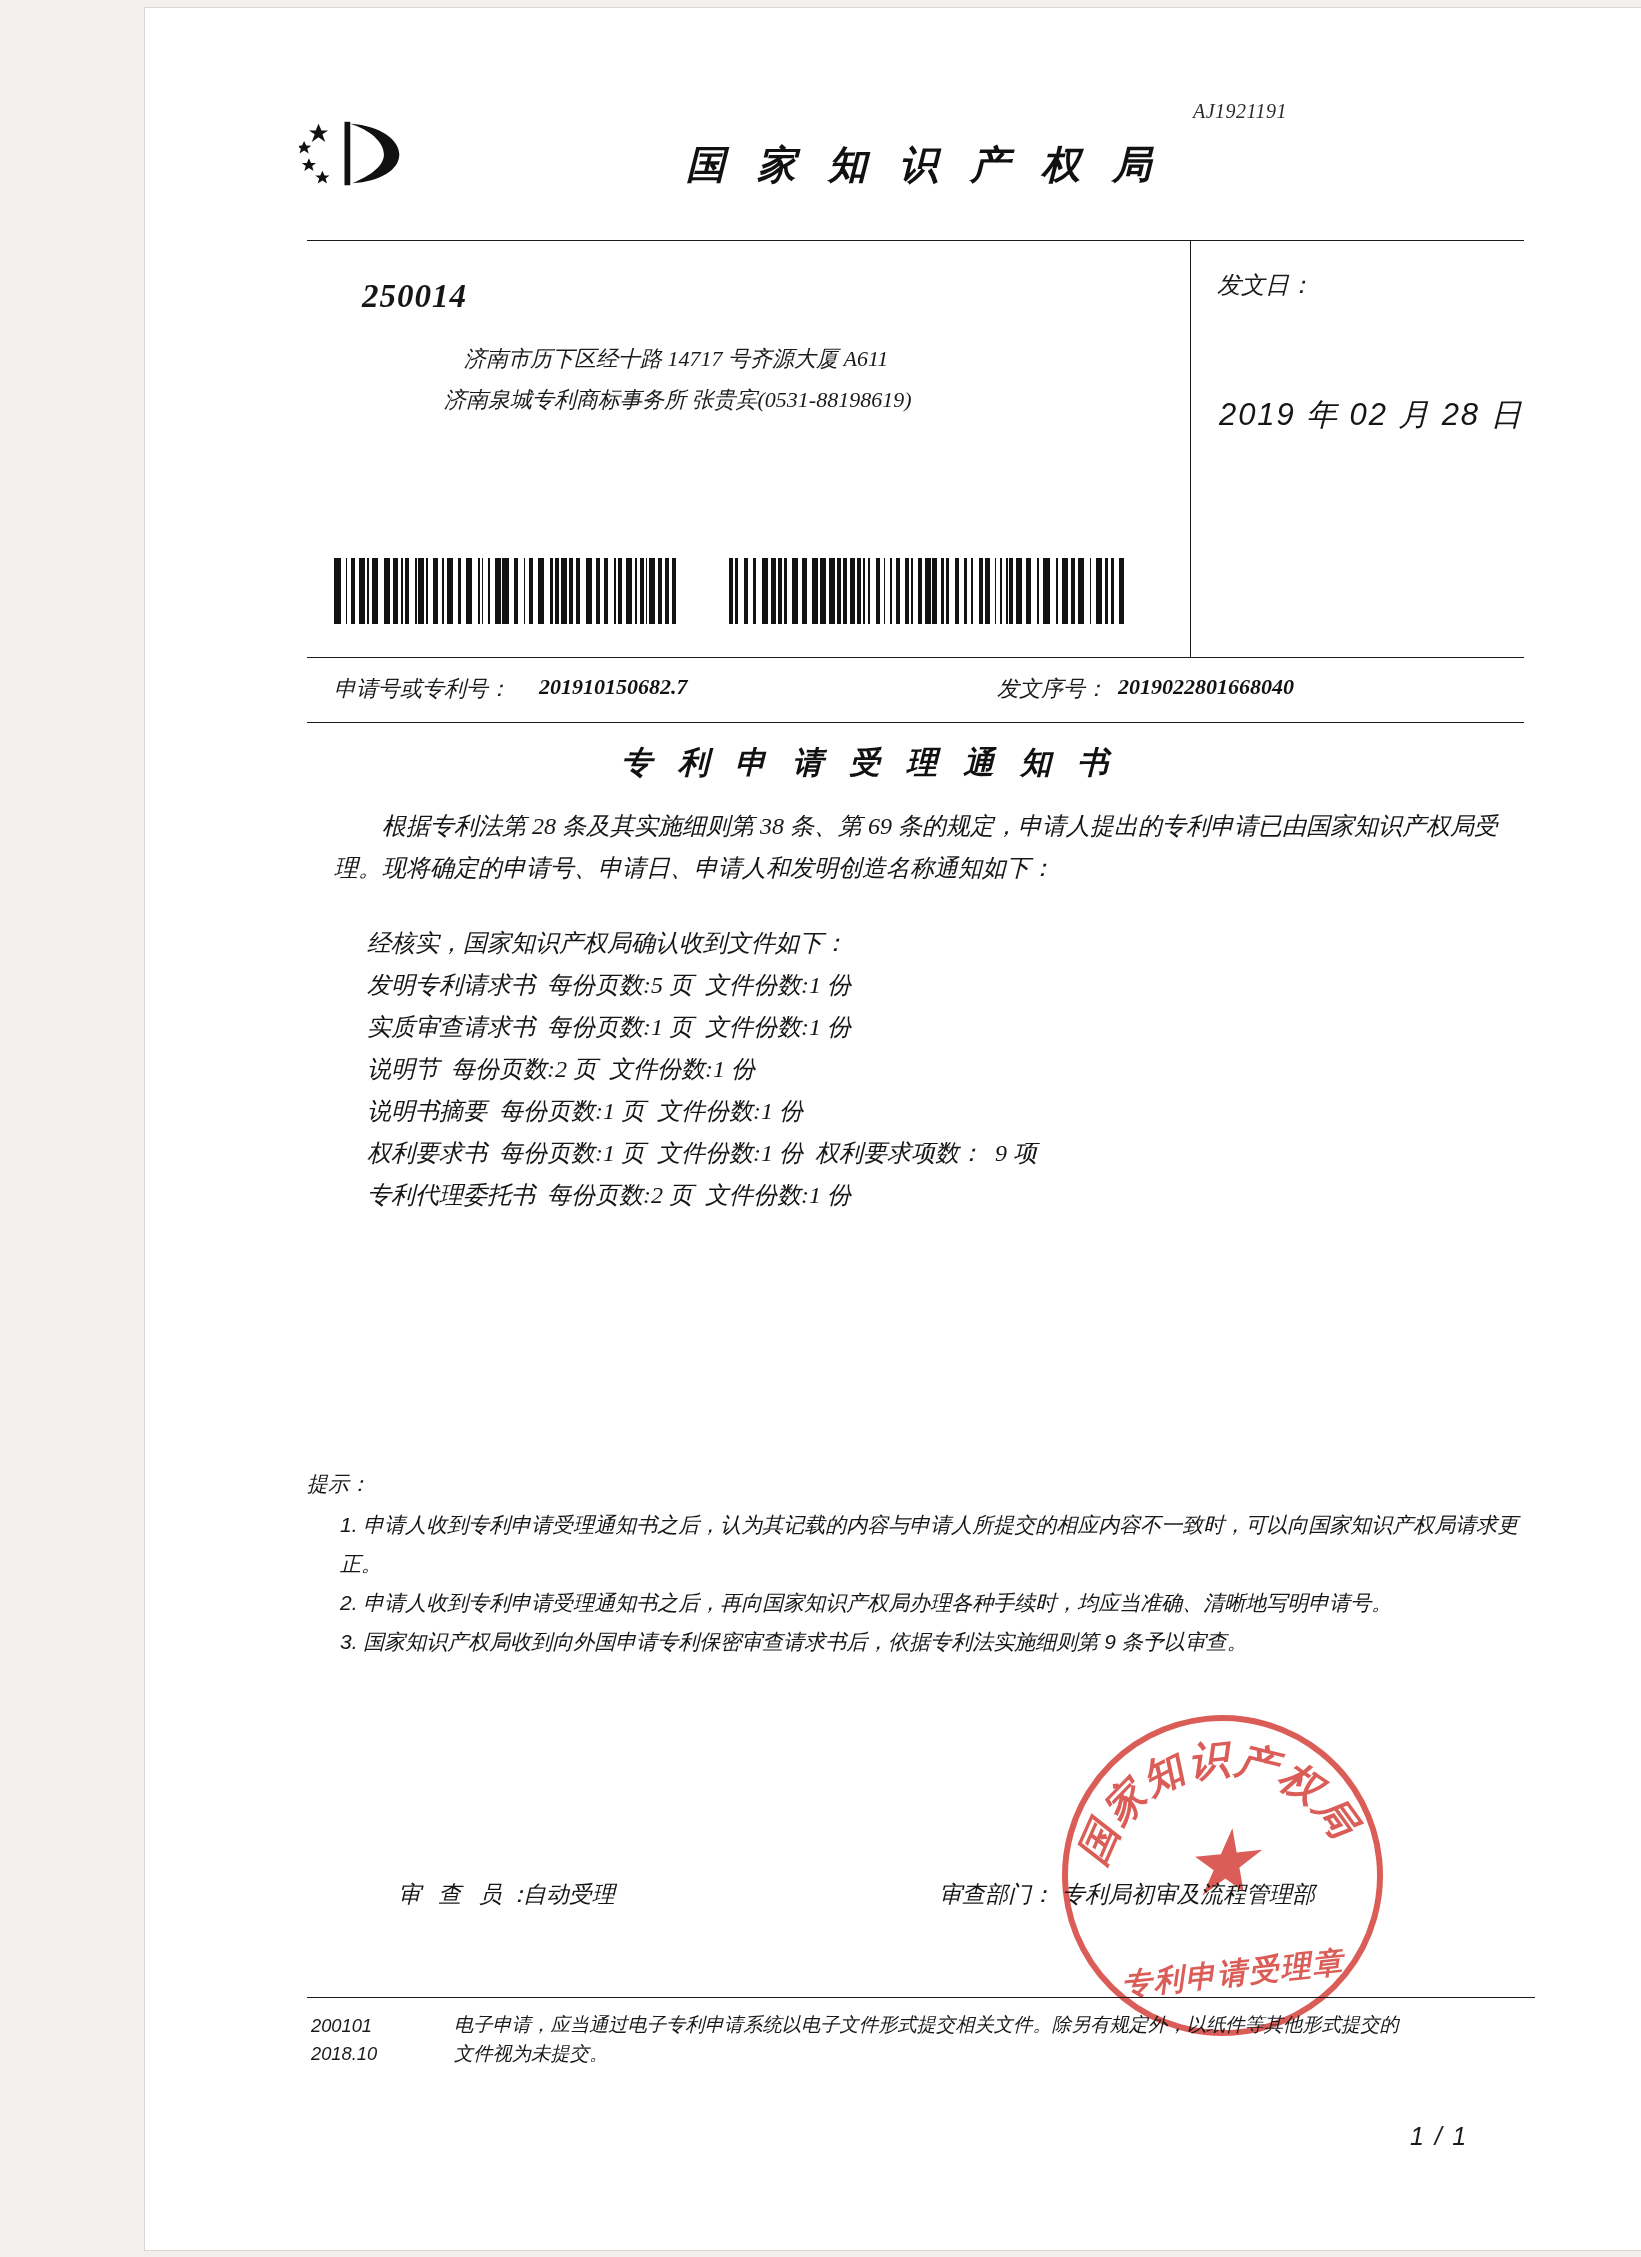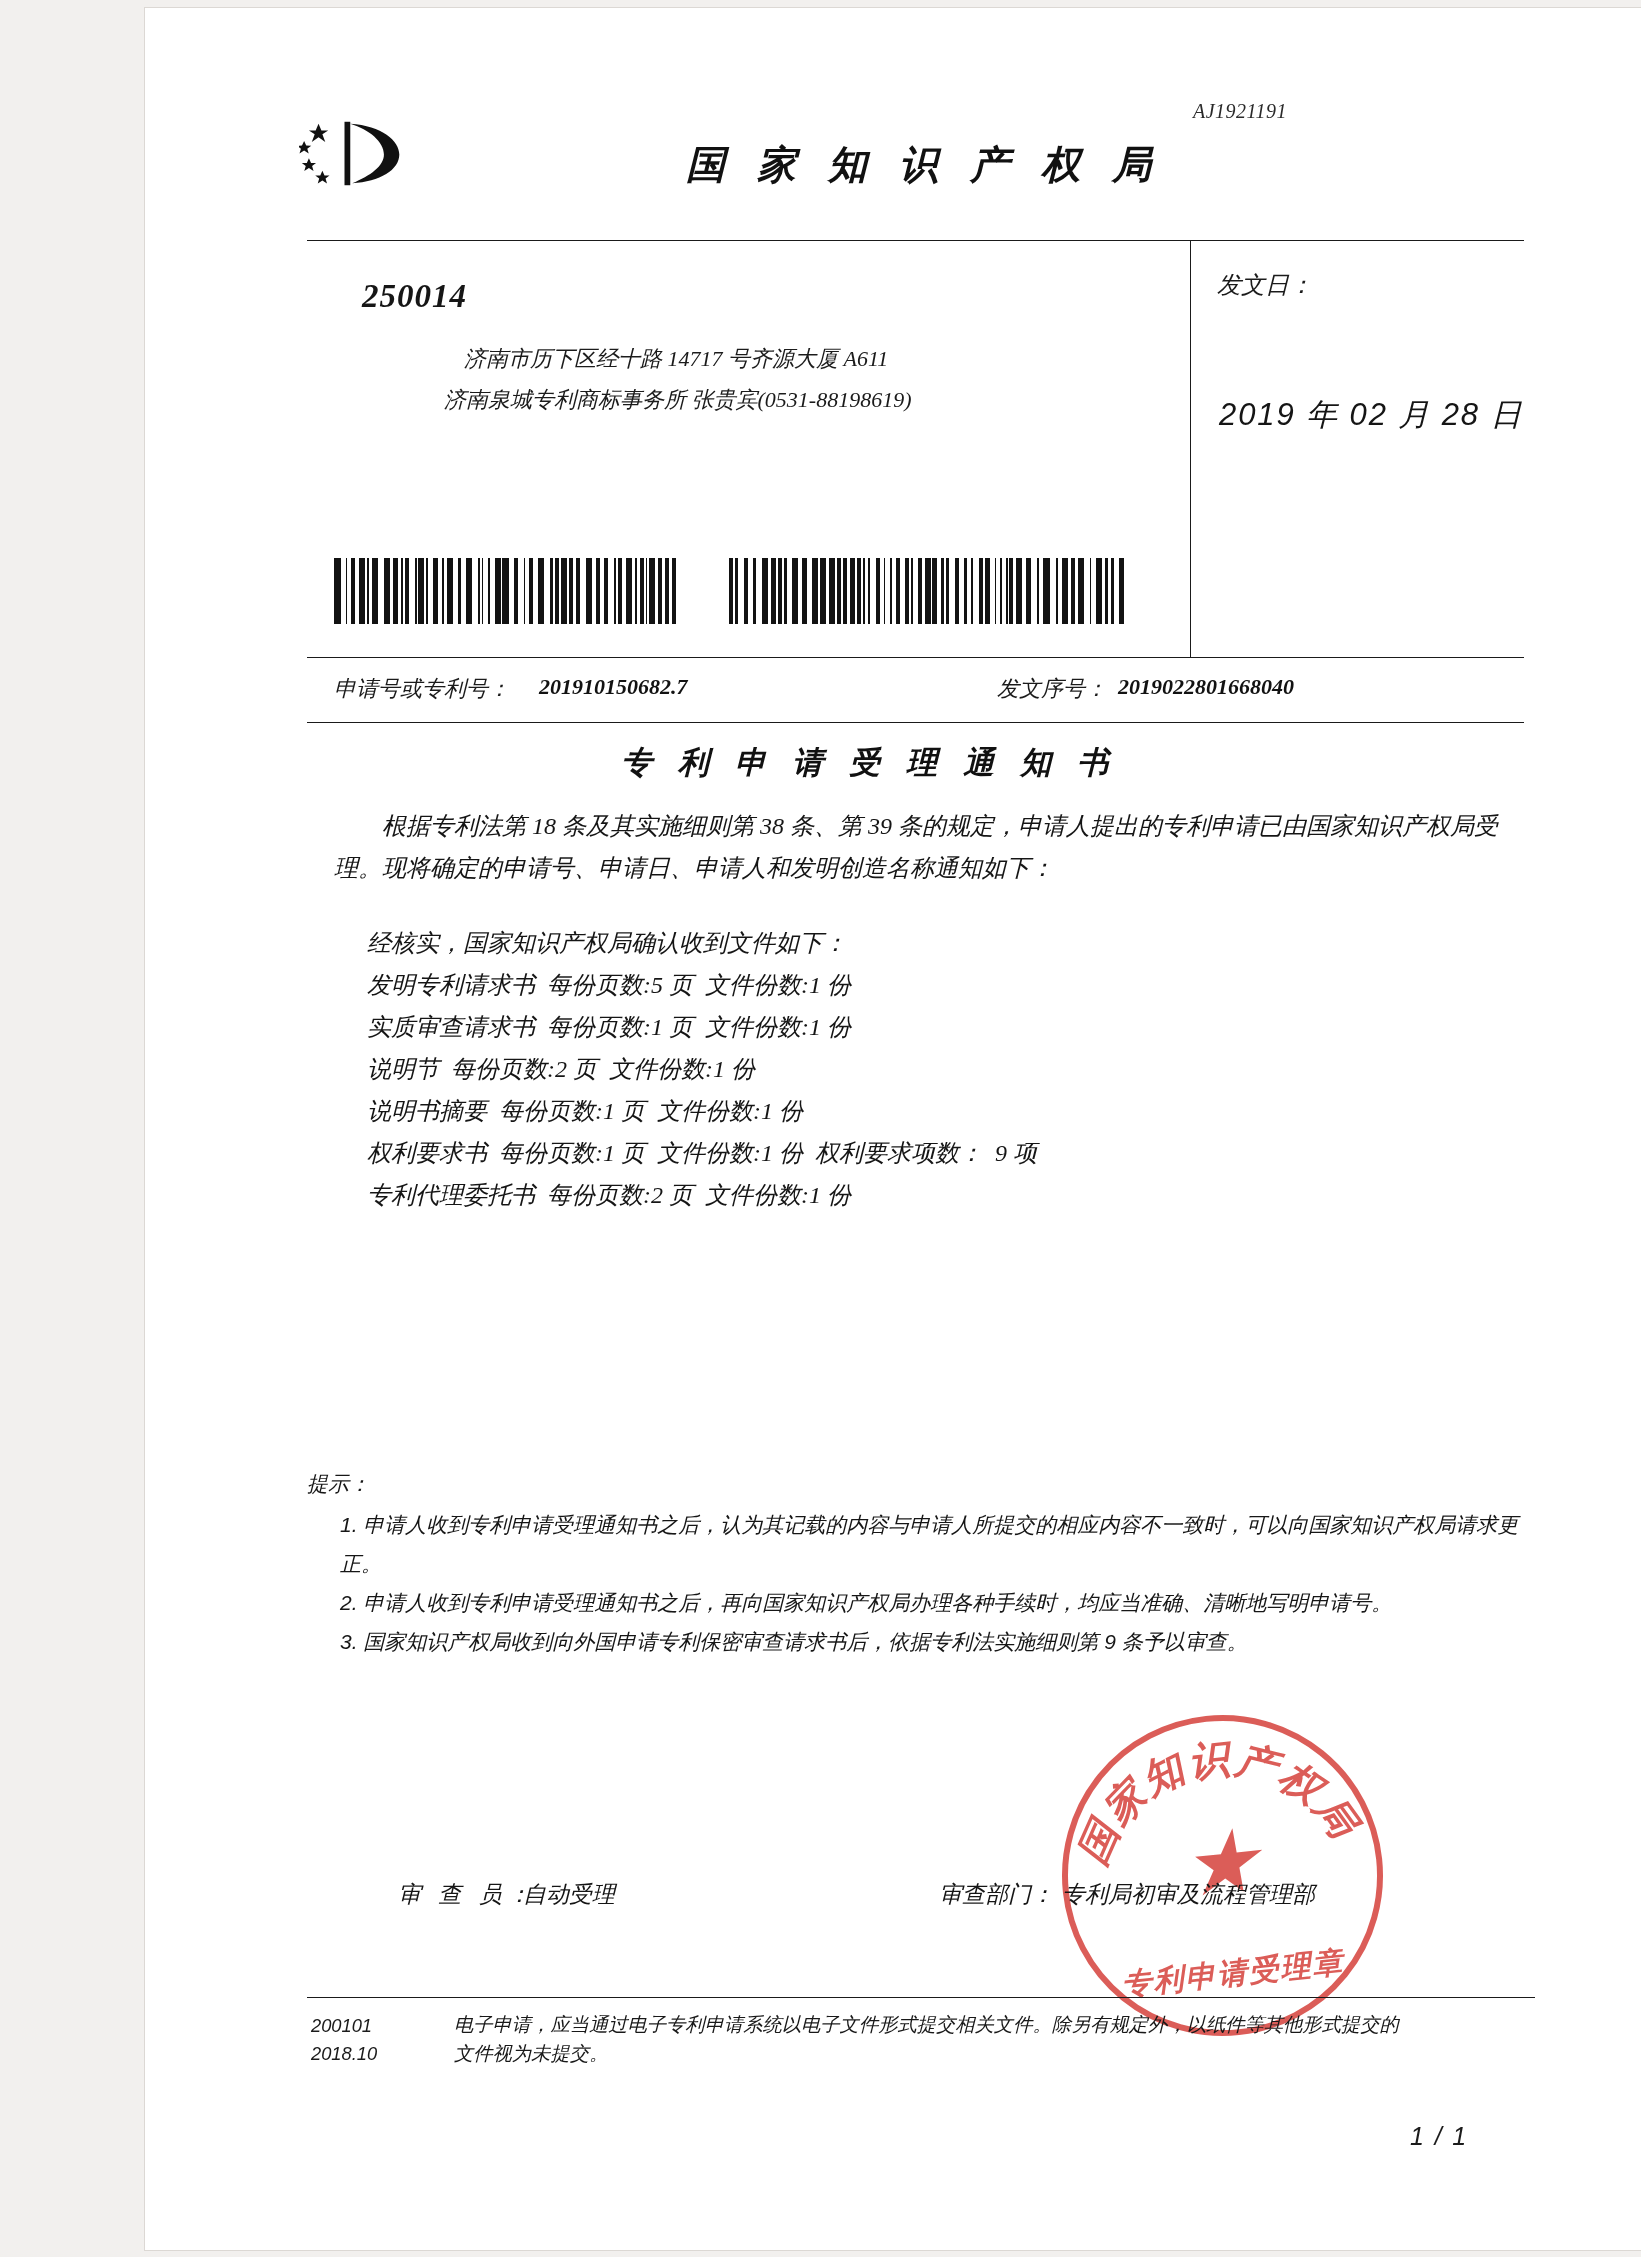--- a/index.html
+++ b/index.html
@@ -580,21 +580,21 @@
       </div>
 
     <div class="appno-label">申请号或专利号：</div>
     <div class="appno-value">201910150682.7</div>
     <div class="serial-label">发文序号：</div>
     <div class="serial-value">2019022801668040</div>
 
     <div class="doc-title">专 利 申 请 受 理 通 知 书</div>
 
     <div class="body-text">
-      <div class="para-indent ln">根据专利法第 18 条及其实施细则第 38 条、第 39 条的规定，申请人提出的专利申请已由国家知识产权局受理。现将确定的申请号、申请日、申请人和发明创造名称通知如下：</div>
+      <div class="para-indent ln">根据专利法第 28 条及其实施细则第 38 条、第 69 条的规定，申请人提出的专利申请已由国家知识产权局受理。现将确定的申请号、申请日、申请人和发明创造名称通知如下：</div>
       <div class="gap"></div>
       <div class="ln pad">经核实，国家知识产权局确认收到文件如下：</div>
       <div class="ln pad">发明专利请求书  每份页数:5 页  文件份数:1 份</div>
       <div class="ln pad">实质审查请求书  每份页数:1 页  文件份数:1 份</div>
       <div class="ln pad">说明节  每份页数:2 页  文件份数:1 份</div>
       <div class="ln pad">说明书摘要  每份页数:1 页  文件份数:1 份</div>
       <div class="ln pad">权利要求书  每份页数:1 页  文件份数:1 份  权利要求项数：  9 项</div>
       <div class="ln pad">专利代理委托书  每份页数:2 页  文件份数:1 份</div>
     </div>
 

